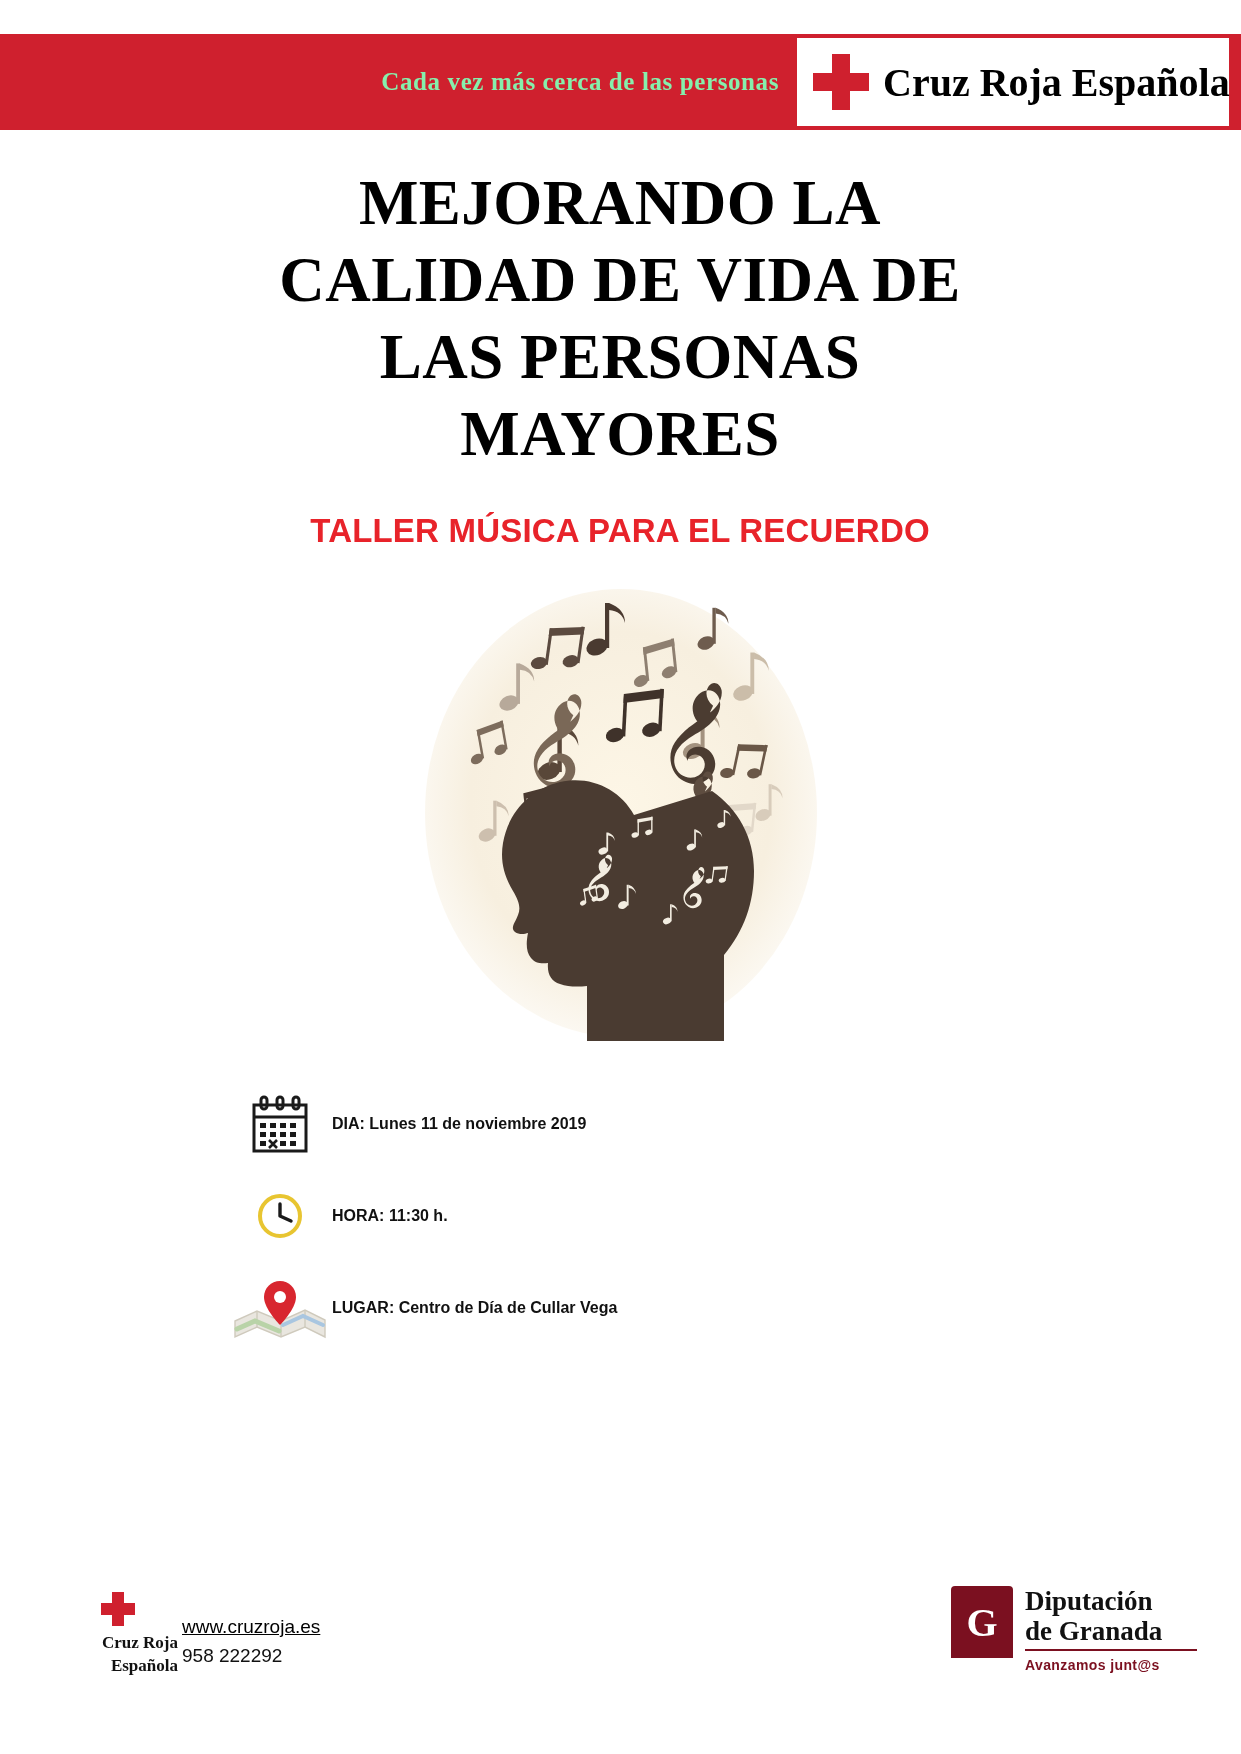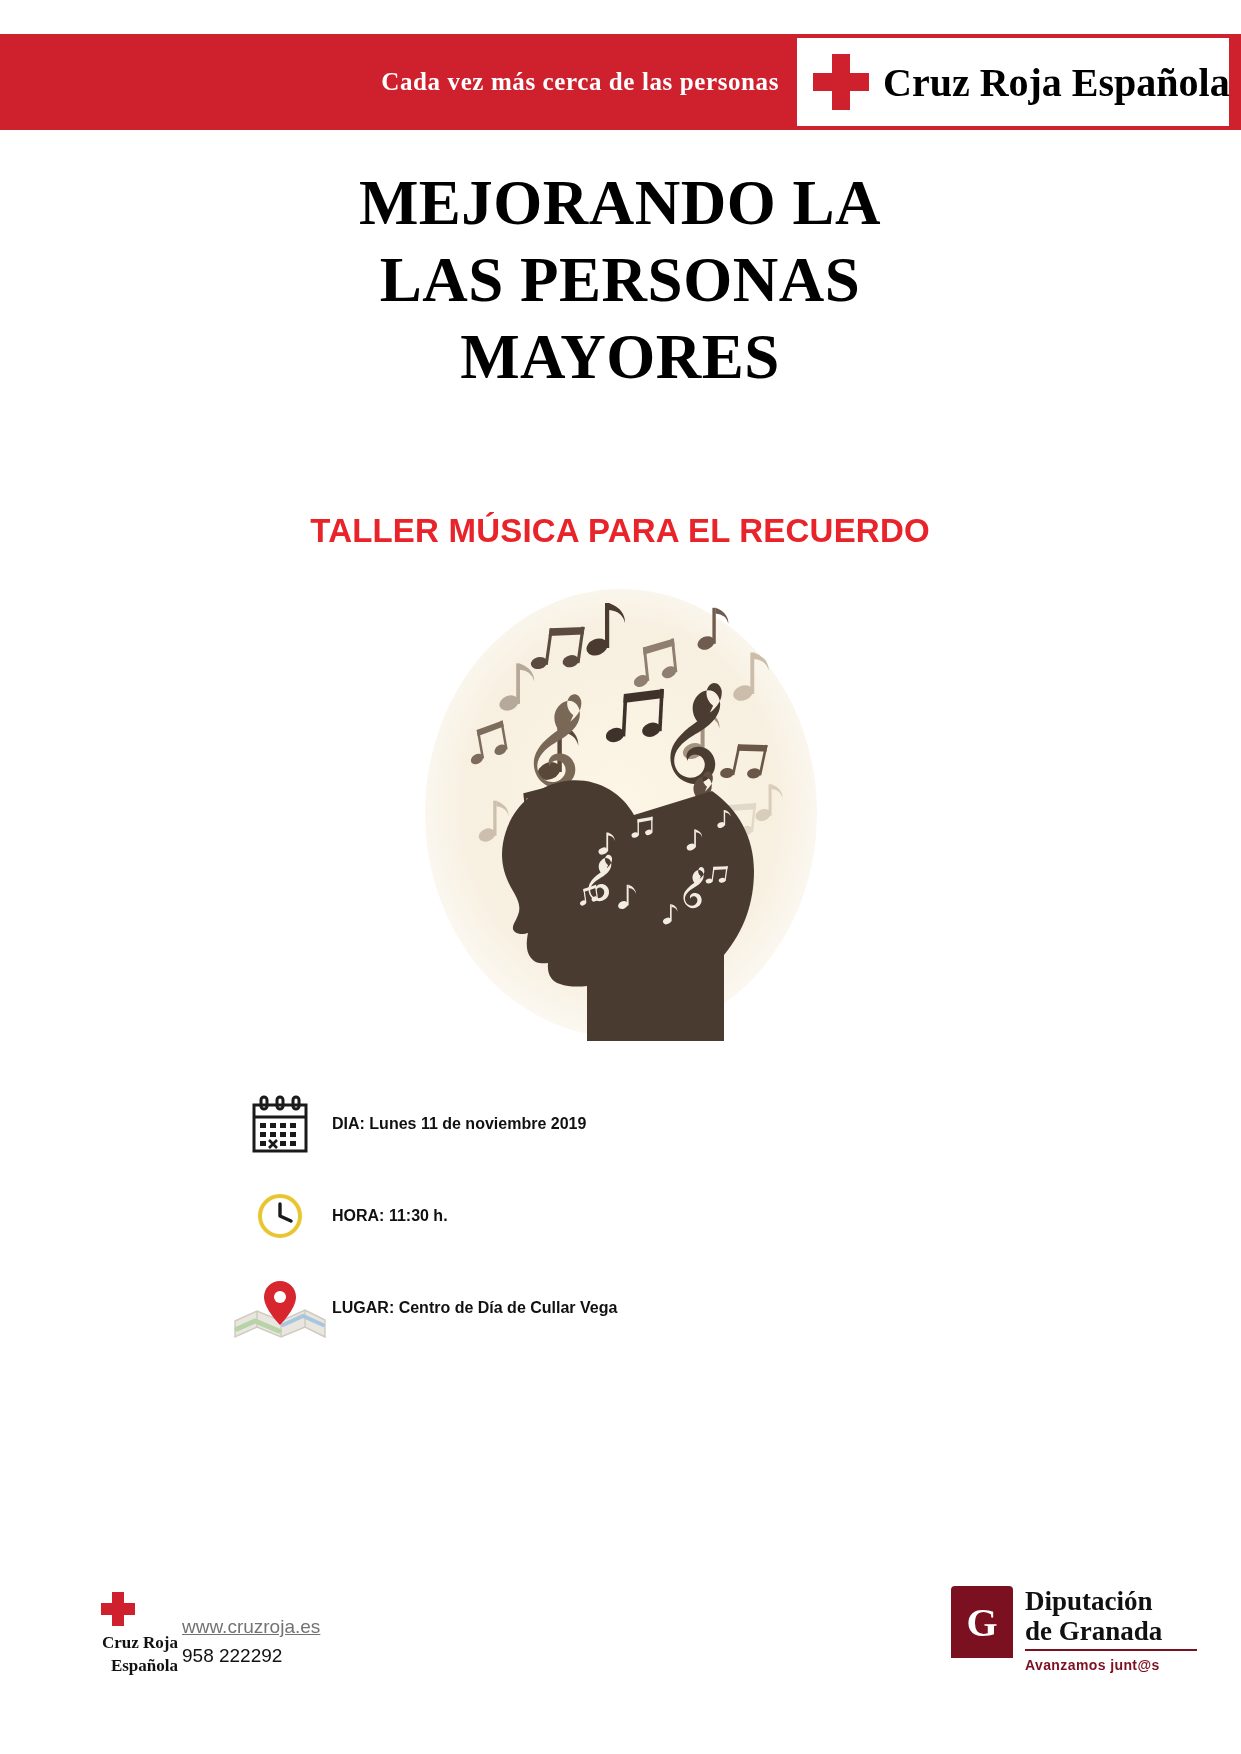--- a/index.html
+++ b/index.html
@@ -21,21 +21,21 @@
     top: 34px;
     left: 0;
     width: 1241px;
     height: 96px;
     background: #cf202e;
     display: flex;
     align-items: center;
     justify-content: flex-end;
   }
   .header-slogan {
-    color: #ffffff;
+    color: #86efac;
     font-family: "Liberation Serif", serif;
     font-weight: bold;
     font-size: 25px;
     letter-spacing: 0.6px;
     margin-right: 18px;
     white-space: nowrap;
   }
   .logo-box {
     background: #ffffff;
     width: 432px;
@@ -168,21 +168,21 @@
   .footer-contact {
     position: absolute;
     left: 182px;
     top: 1613px;
     font-family: "Liberation Sans", sans-serif;
     font-size: 19px;
     color: #111111;
     line-height: 1.5;
   }
   .footer-contact a {
-    color: #737373;
+    color: #000000;
     text-decoration: underline;
   }
 
   .footer-right {
     position: absolute;
     right: 44px;
     top: 1586px;
     display: flex;
     align-items: flex-start;
   }
@@ -233,20 +233,21 @@
 <div class="header-band">
   <div class="header-slogan">Cada vez más cerca de las personas</div>
   <div class="logo-box">
     <div class="cross"></div>
     <div class="logo-text">Cruz Roja Española</div>
   </div>
 </div>
 
 <div class="main-title">
   <div>MEJORANDO LA</div>
+  <div>CALIDAD DE VIDA DE</div>
   <div>LAS PERSONAS</div>
   <div>MAYORES</div>
 </div>
 
 <div class="subtitle">TALLER MÚSICA PARA EL RECUERDO</div>
 
 <div class="art-wrap">
   <svg width="460" height="460" viewBox="0 0 460 460" xmlns="http://www.w3.org/2000/svg" role="img" aria-label="music head">
     <defs>
       <radialGradient id="bgglow" cx="50%" cy="48%" r="62%">

